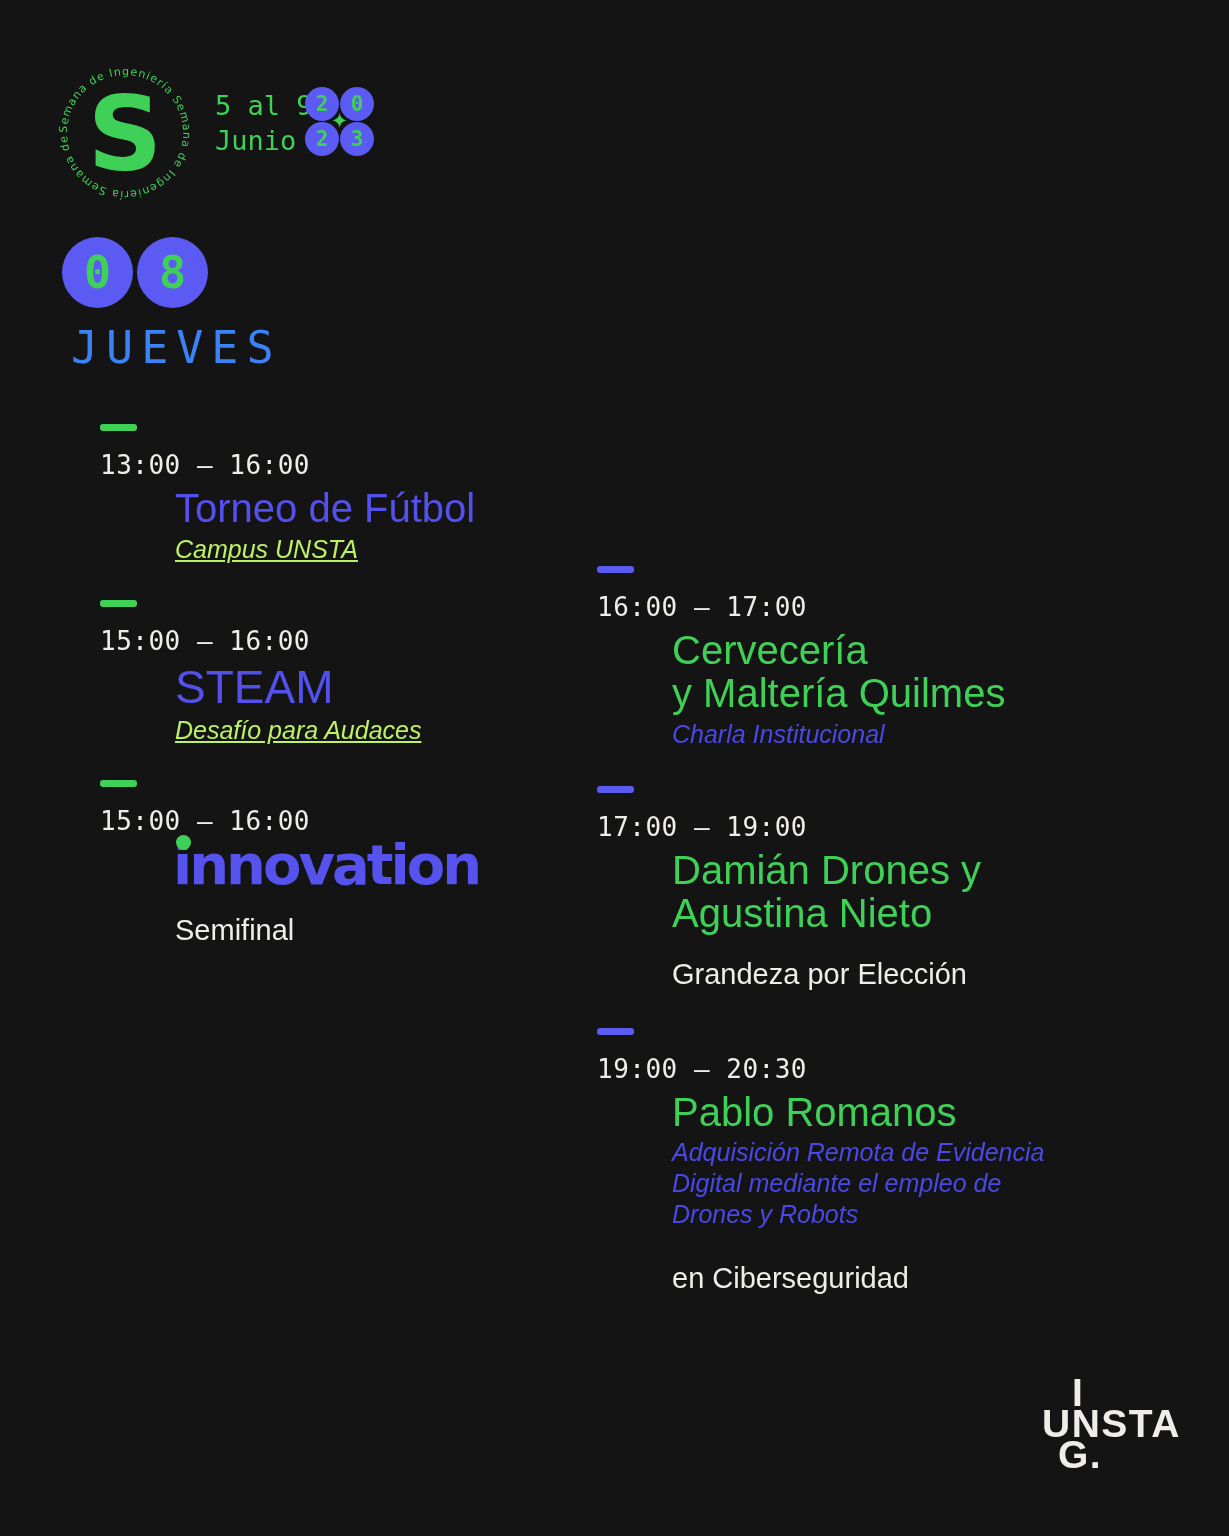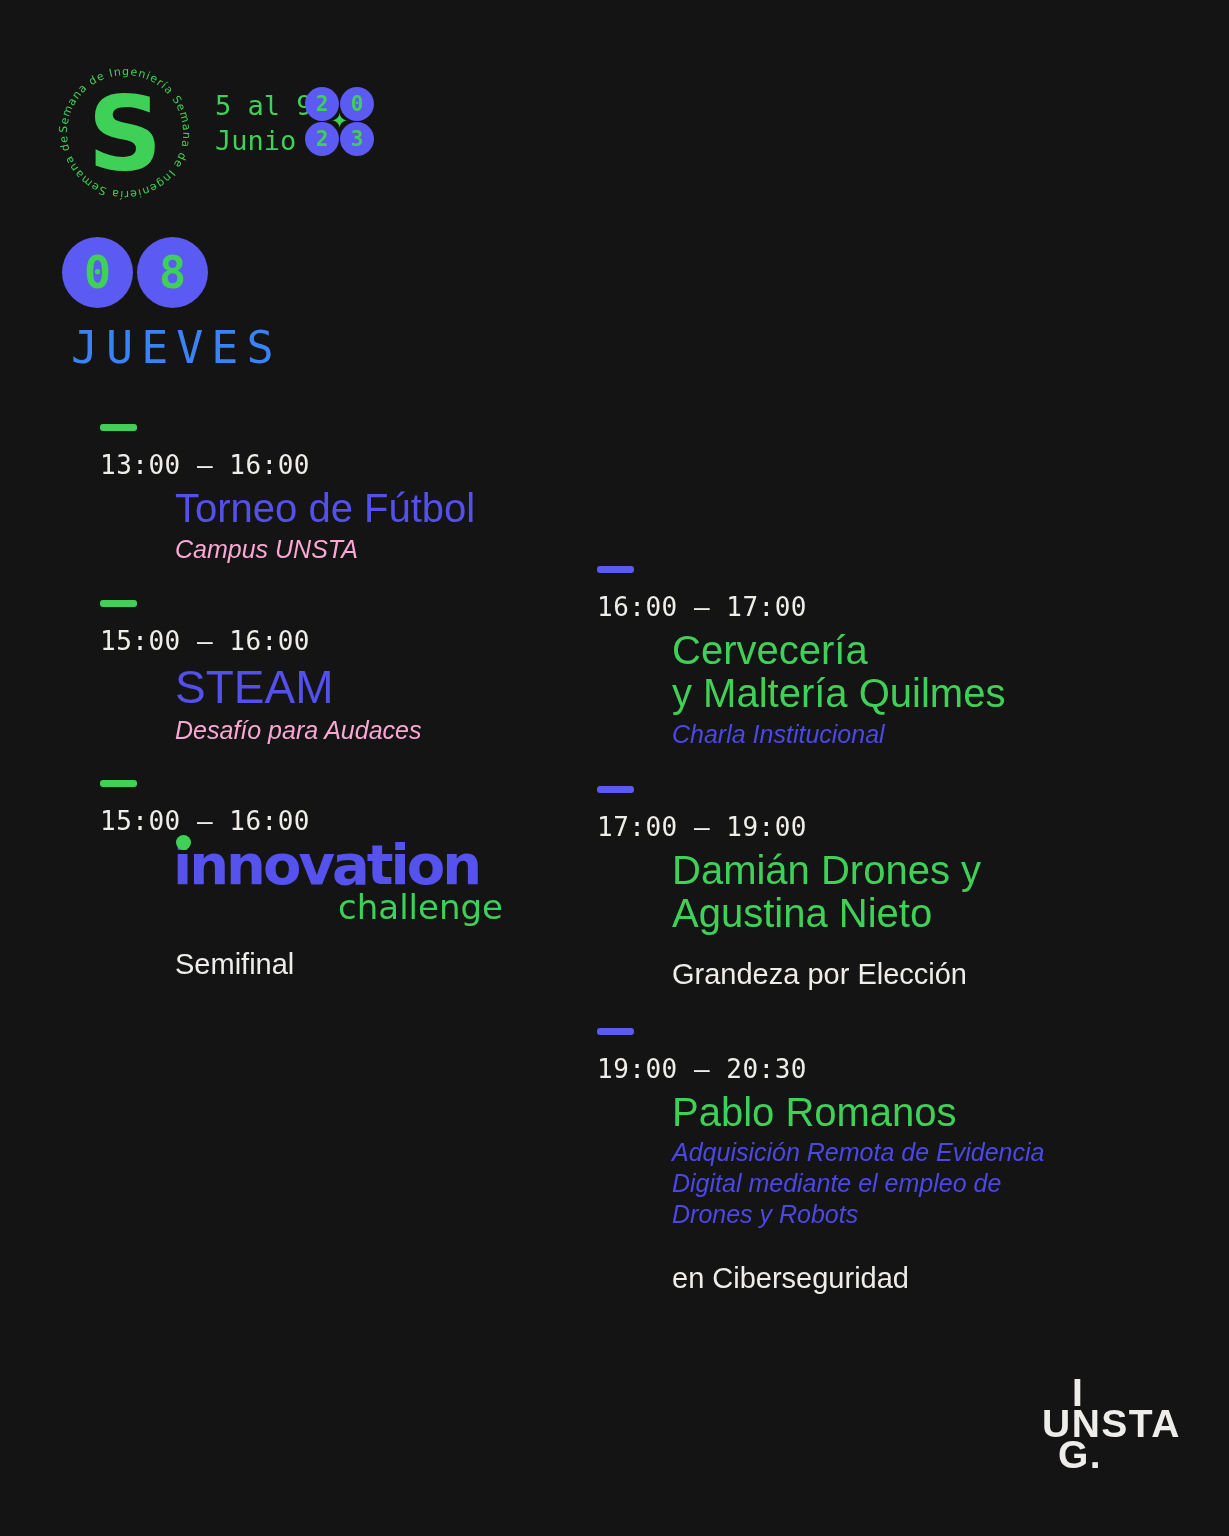--- a/index.html
+++ b/index.html
@@ -57,21 +57,21 @@
     margin:9px 0 0 75px;font-weight:normal;
     font-size:40px;line-height:43px;
   }
   .title.big{font-size:46px;line-height:48px;}
   .t-purple{color:#5450EC;}
   .t-green{color:#3FD157;}
   .sub{
     margin:4px 0 0 75px;font-style:italic;
     font-size:25px;line-height:31px;
   }
-  .s-green{color:#f9a8d4;}
+  .s-green{color:#bef264;text-decoration:underline;}
   .s-purple{color:#4B48E8;}
   .note{
     margin:21px 0 0 75px;color:#EFEDE8;
     font-size:29px;line-height:37px;font-weight:normal;
   }
   
   .wordmark{position:relative;margin:5px 0 0 73px;width:330px;}
   .wm-dot{
     position:absolute;left:3px;top:-4px;width:15px;height:15px;
     border-radius:50%;background:#3FD157;
@@ -140,21 +140,20 @@
     <h2 class="title big t-purple">STEAM</h2>
     <p class="sub s-green">Desafío para Audaces</p>
   </section>
 
   <section class="event" style="left:100px;top:780px">
     <div class="dash green"></div>
     <div class="time">15:00 – 16:00</div>
     <div class="wordmark">
       <span class="wm-dot"></span>
       <div class="wm-main">innovation</div>
-      <div class="wm-sub">challenge</div>
     </div>
     <p class="note">Semifinal</p>
   </section>
 
   <section class="event" style="left:597px;top:566px">
     <div class="dash purple"></div>
     <div class="time">16:00 – 17:00</div>
     <h2 class="title t-green">
       <span style="display:block">Cervecería</span>
       <span style="display:block">y Maltería Quilmes</span>

